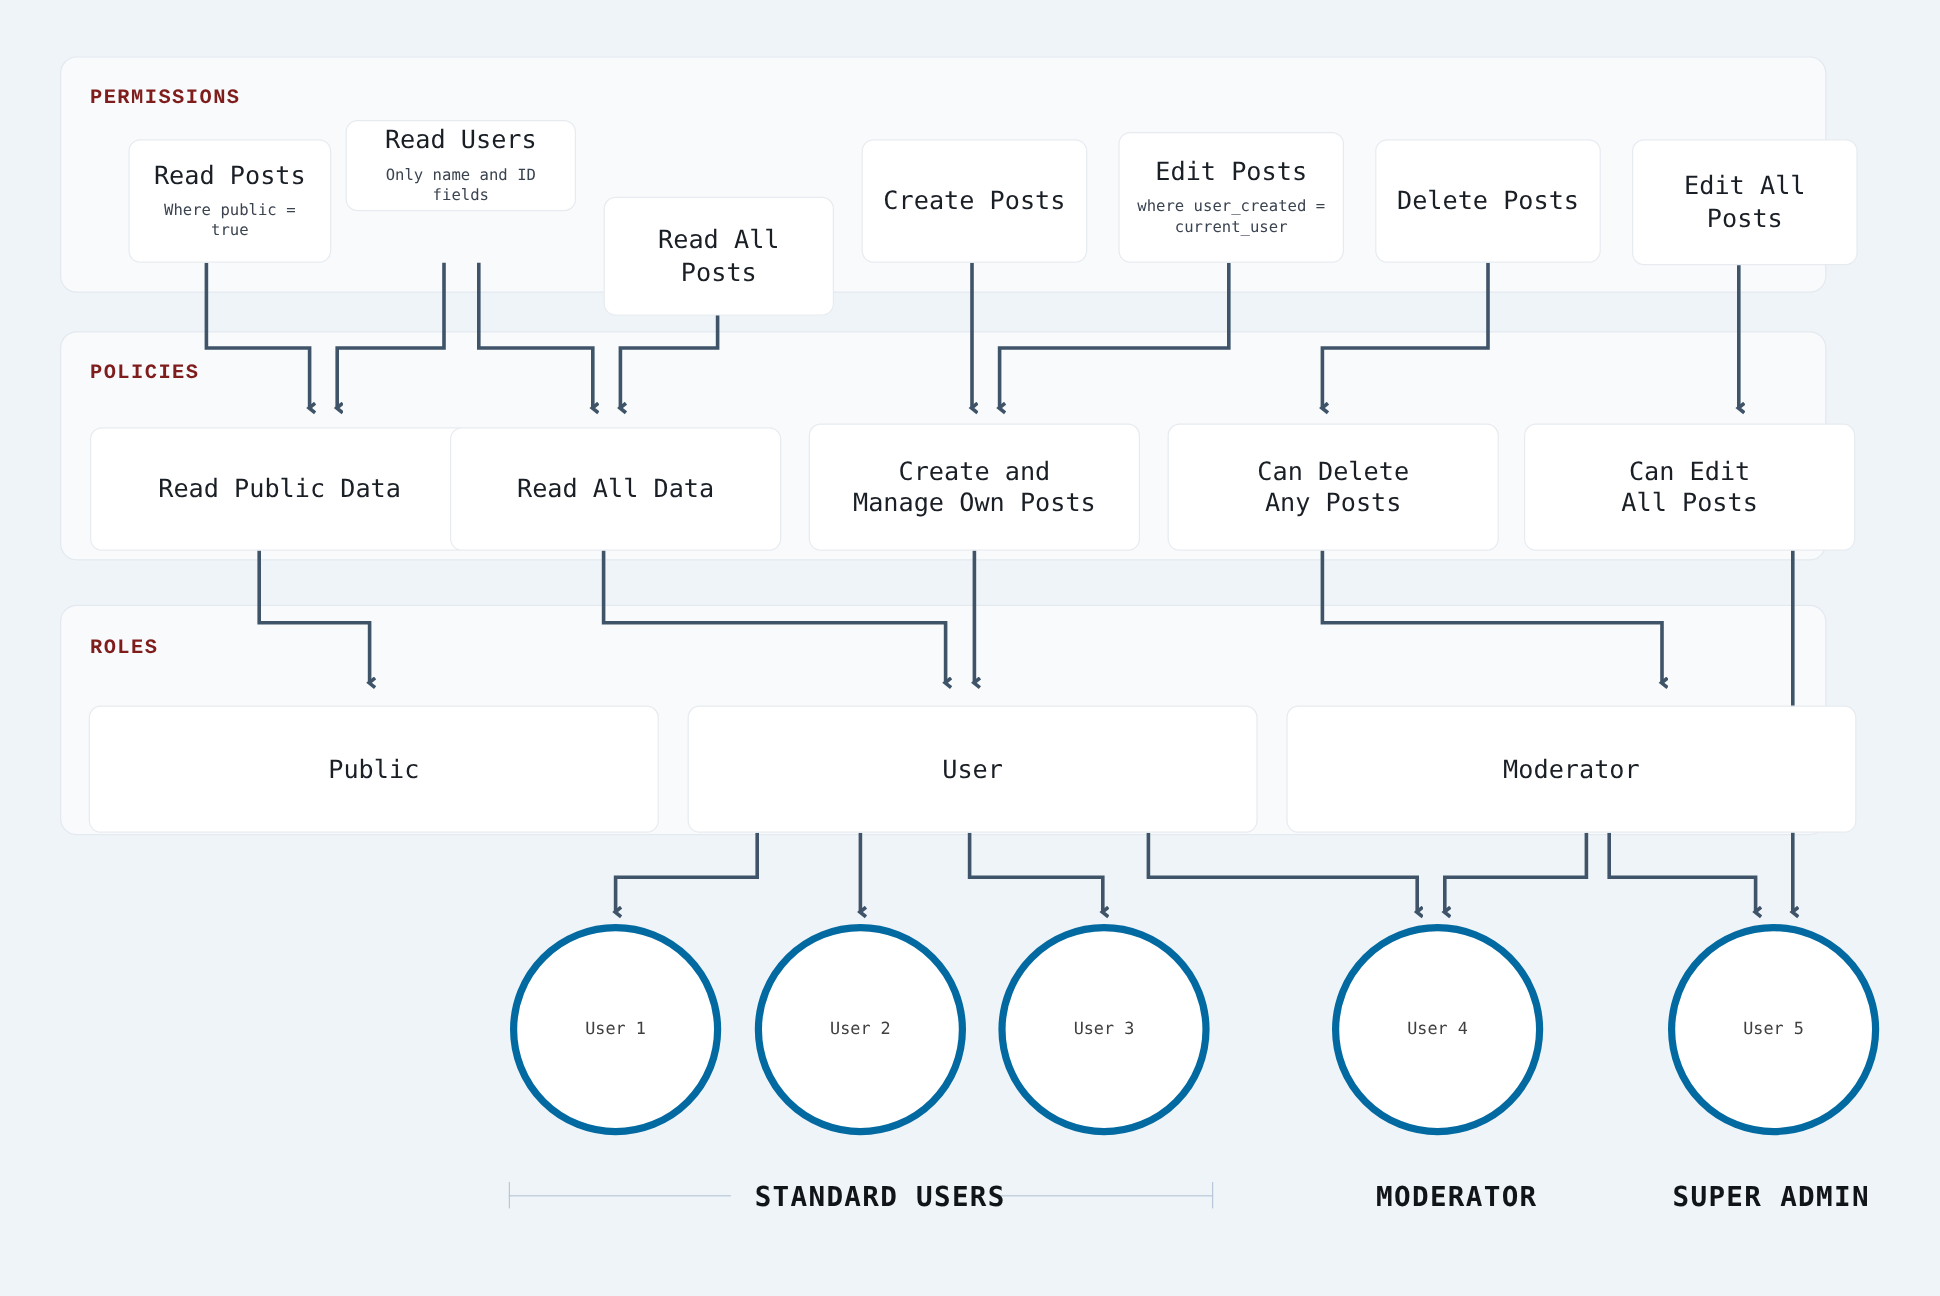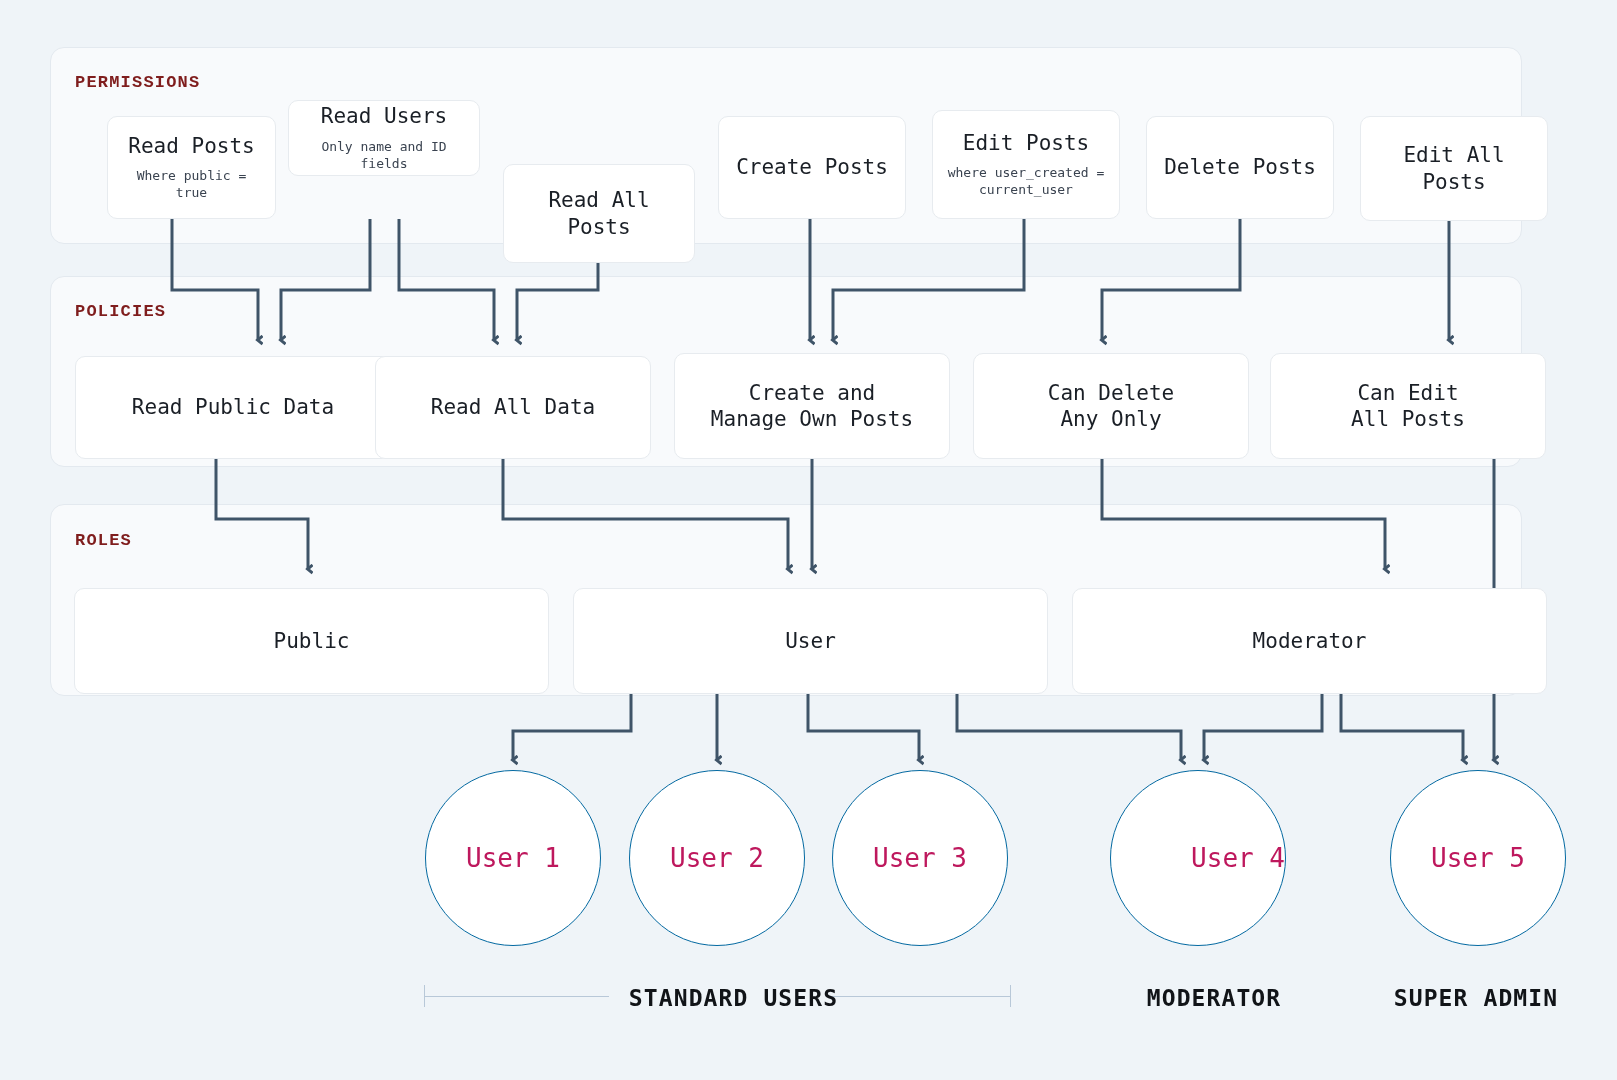--- a/index.html
+++ b/index.html
@@ -87,26 +87,26 @@
     font-size: 21px;
   }
 
   
   .user-circle {
     position: absolute;
     width: 176px;
     height: 176px;
     border-radius: 50%;
     background: #ffffff;
-    border: 1px solid #0369a1;
+    border: 6px solid #0369a1;
     display: flex;
     align-items: center;
     justify-content: center;
-    font-size: 26px;
-    color: #be185d;
+    font-size: 14px;
+    color: #404040;
     z-index: 10;
     box-sizing: border-box;
   }
 
   
   .group-label {
     position: absolute;
     font-size: 23px;
     font-weight: 700;
     letter-spacing: 1.1px;
@@ -233,21 +233,21 @@
     <div class="card-title">Create and
 Manage Own Posts</div>
   </div>
 
   <div class="card policy-card" style="left:375px; top:356px; width:276px; height:103px;">
     <div class="card-title">Read All Data</div>
   </div>
 
   <div class="card policy-card" style="left:973px; top:353px; width:276px; height:106px;">
     <div class="card-title">Can Delete
-Any Only</div>
+Any Posts</div>
   </div>
 
   <div class="card policy-card" style="left:1270px; top:353px; width:276px; height:106px;">
     <div class="card-title">Can Edit
 All Posts</div>
   </div>
 
   <div class="card role-card" style="left:74px; top:588px; width:475px; height:106px;">
     <div class="card-title">Public</div>
   </div>
@@ -262,21 +262,21 @@
 
   <div class="user-circle" style="left:425px; top:770px;">
     <span>User 1</span>
   </div>
   <div class="user-circle" style="left:629px; top:770px;">
     <span>User 2</span>
   </div>
   <div class="user-circle" style="left:832px; top:770px;">
     <span>User 3</span>
   </div>
-  <div class="user-circle" style="left:1110px; top:770px;justify-content:flex-end;">
+  <div class="user-circle" style="left:1110px; top:770px;">
     <span>User 4</span>
   </div>
   <div class="user-circle" style="left:1390px; top:770px;">
     <span>User 5</span>
   </div>
 
   <div class="bracket" style="left:424px; top:985px; width:587px; height:22px;">
     <div class="brk-cap" style="left:0;"></div>
     <div class="brk-line" style="left:0; width:185px;"></div>
     <div class="brk-line" style="left:402px; width:185px;"></div>

